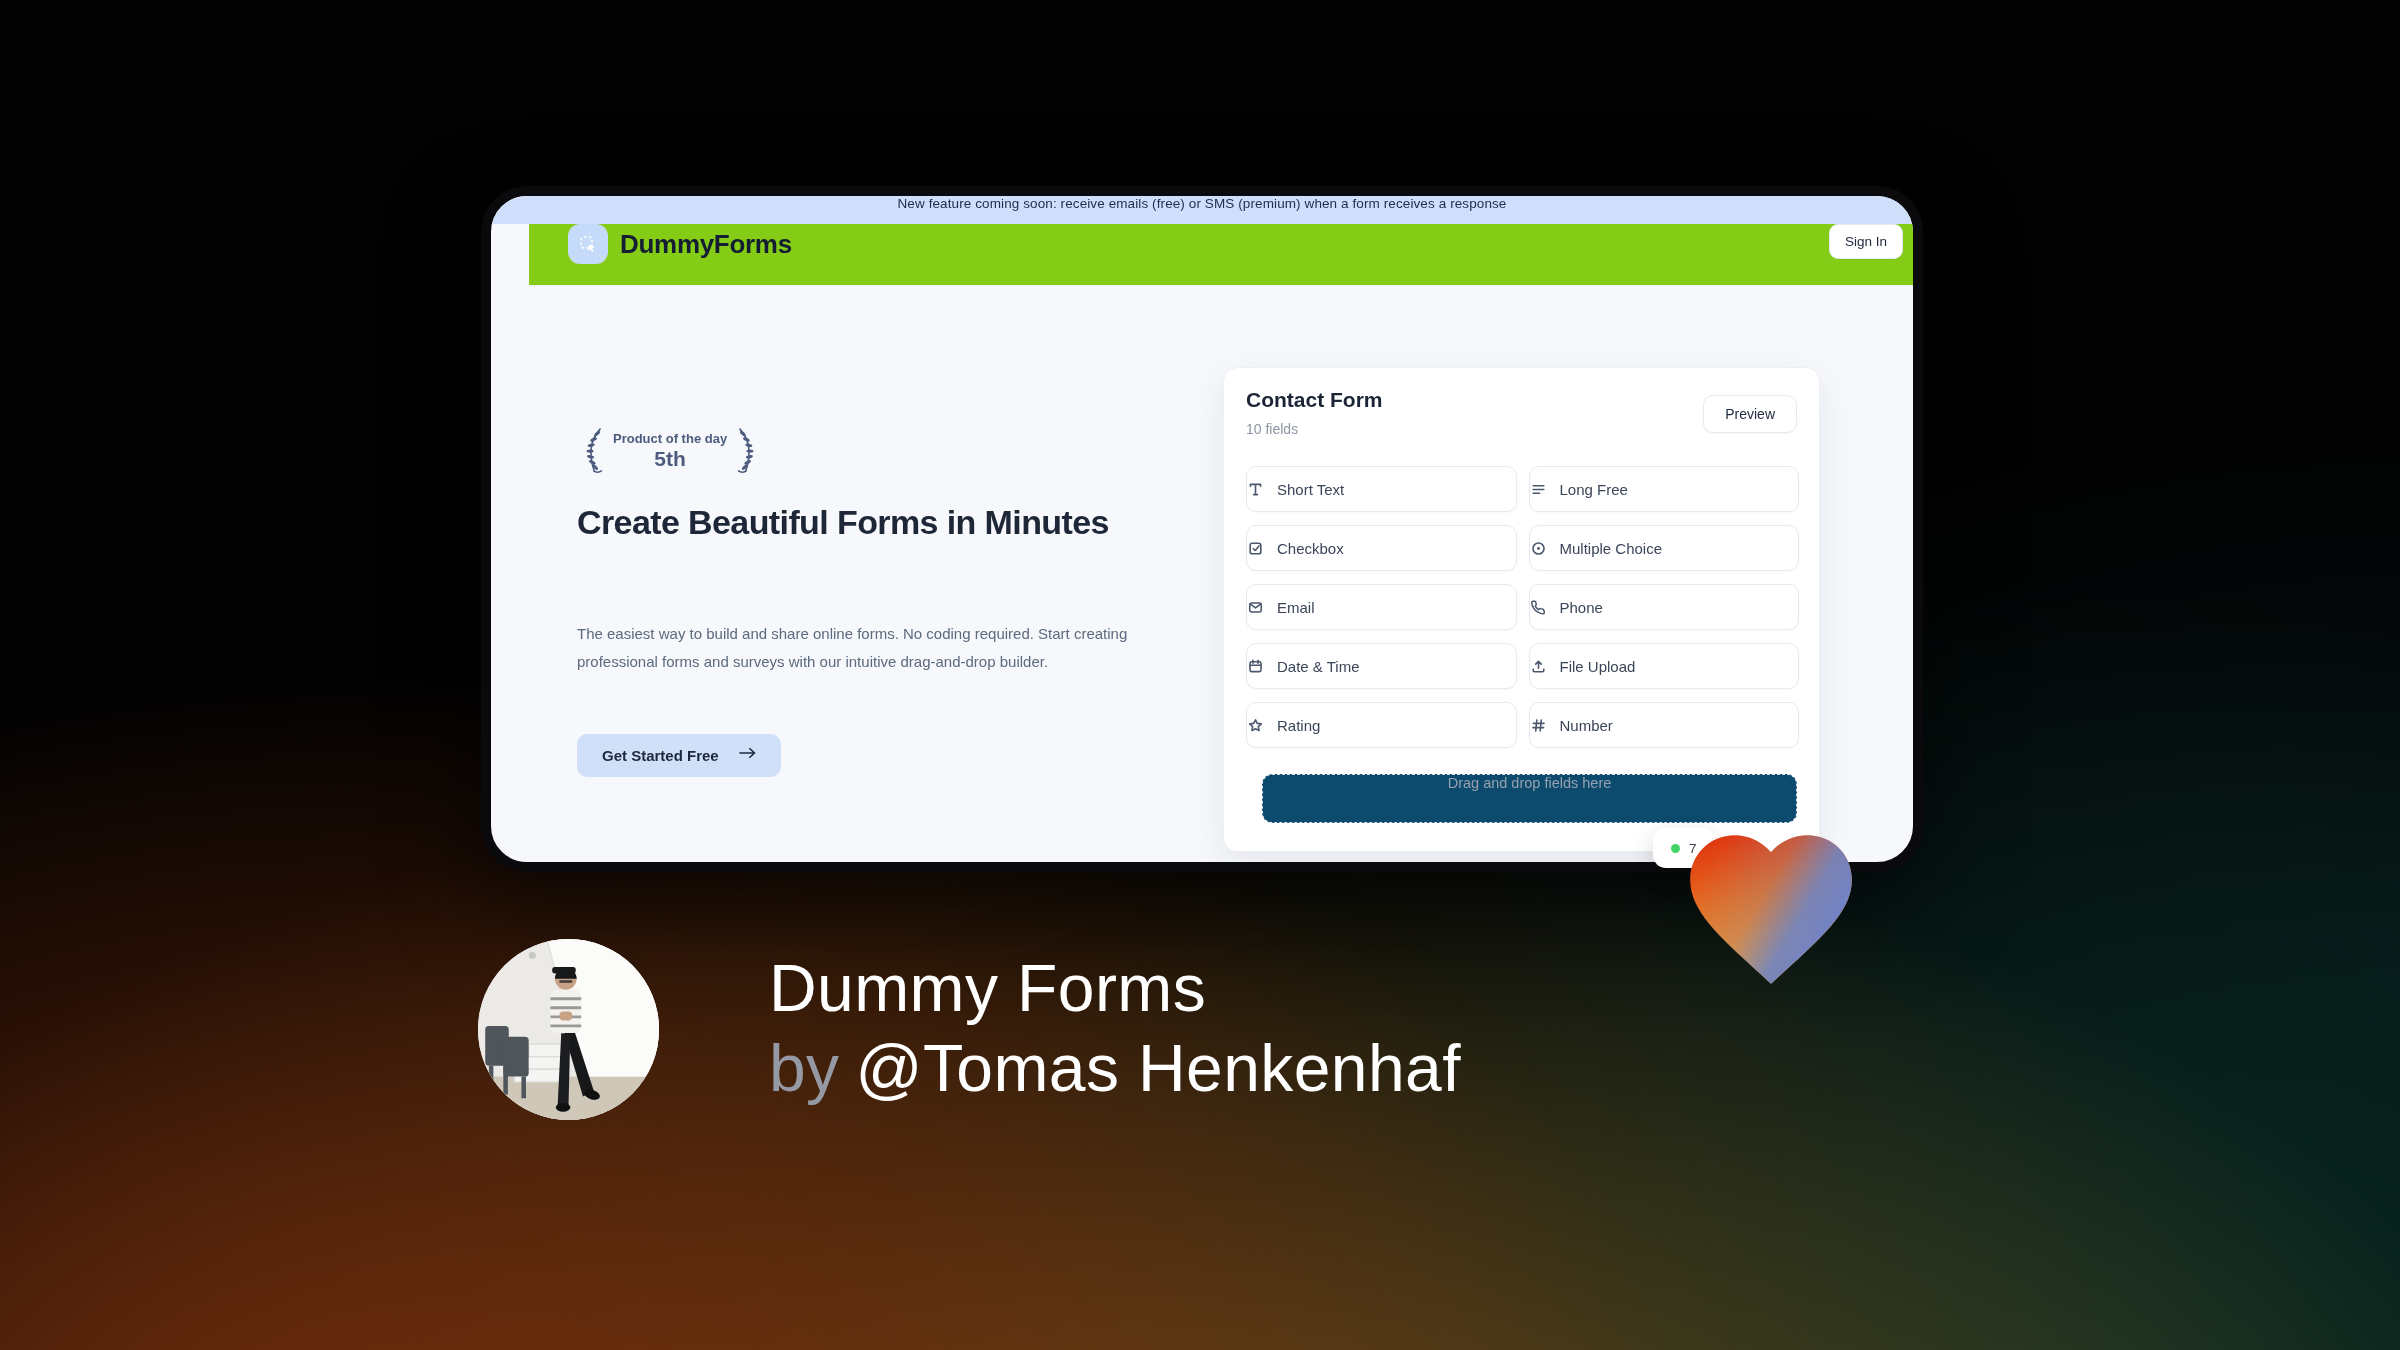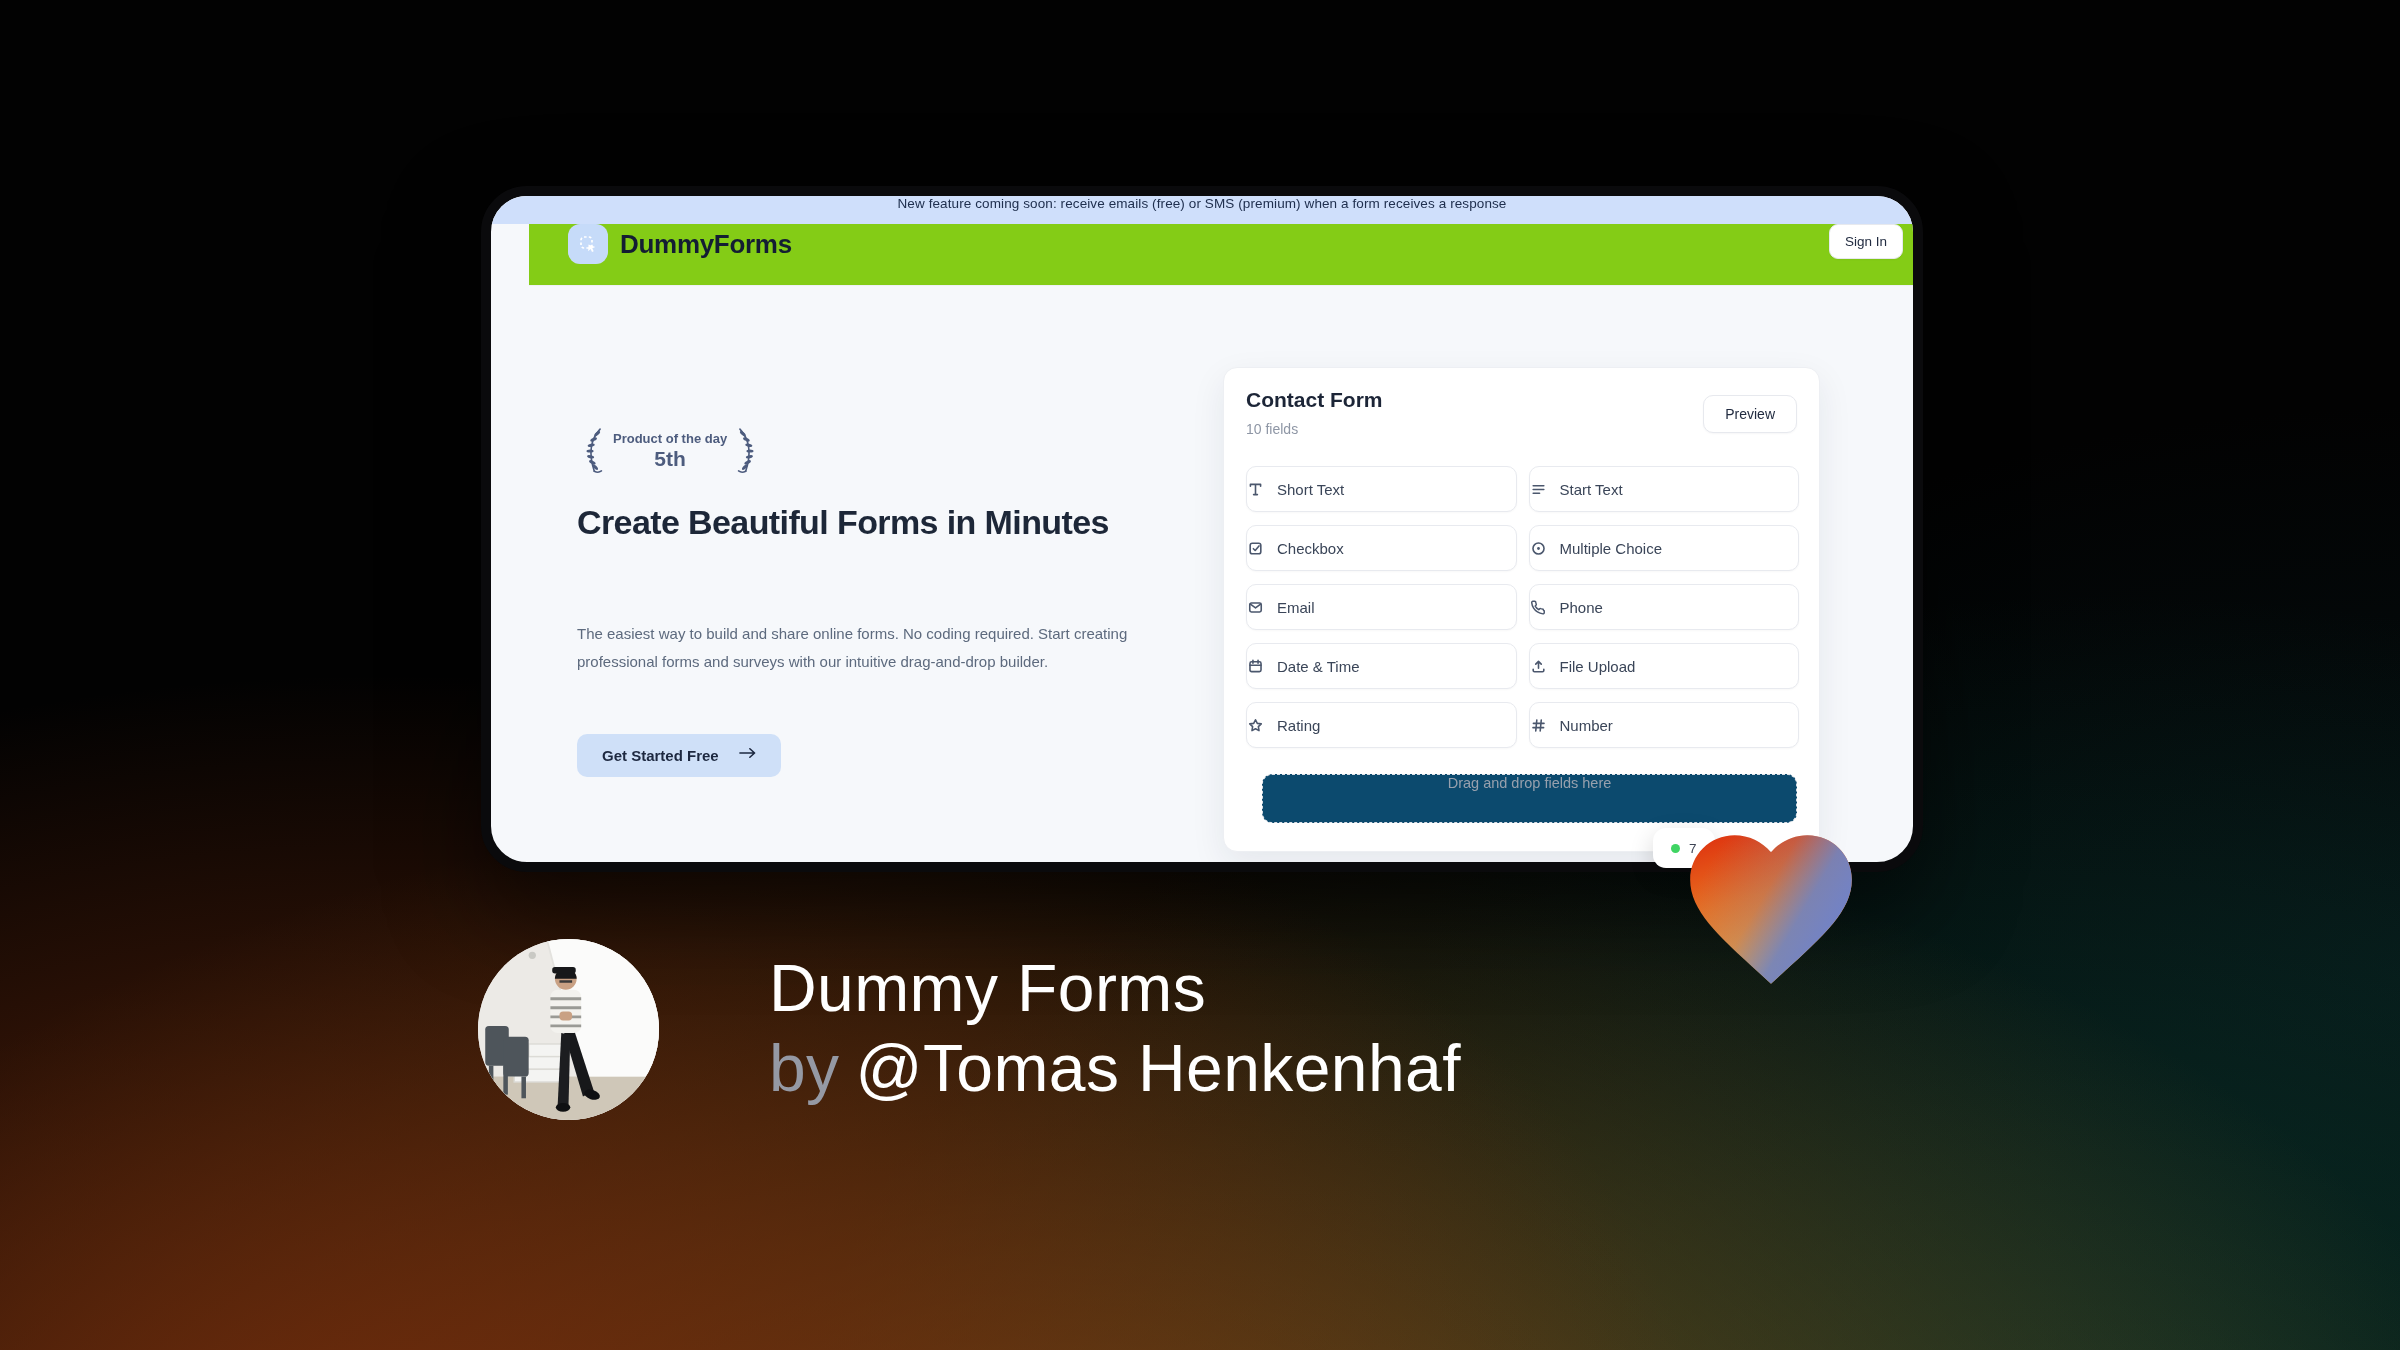--- a/index.html
+++ b/index.html
@@ -206,21 +206,21 @@
               </svg>
             </span>
             <span class="f-label">Short Text</span>
           </div>
           <div class="field-tile">
             <span class="f-icon">
               <svg viewBox="0 0 16 16" fill="none" stroke="currentColor" stroke-width="1.5" stroke-linecap="round">
                 <path d="M3 4.5h10M3 8h10M3 11.5h6"></path>
               </svg>
             </span>
-            <span class="f-label">Start Text</span>
+            <span class="f-label">Long Free</span>
           </div>
           <div class="field-tile">
             <span class="f-icon">
               <svg viewBox="0 0 16 16" fill="none" stroke="currentColor" stroke-width="1.5" stroke-linecap="round" stroke-linejoin="round">
                 <rect x="3" y="3" width="10" height="10" rx="2"></rect>
                 <path d="M6 8.2l1.7 1.7 3.6-4.3"></path>
               </svg>
             </span>
             <span class="f-label">Checkbox</span>
           </div>

